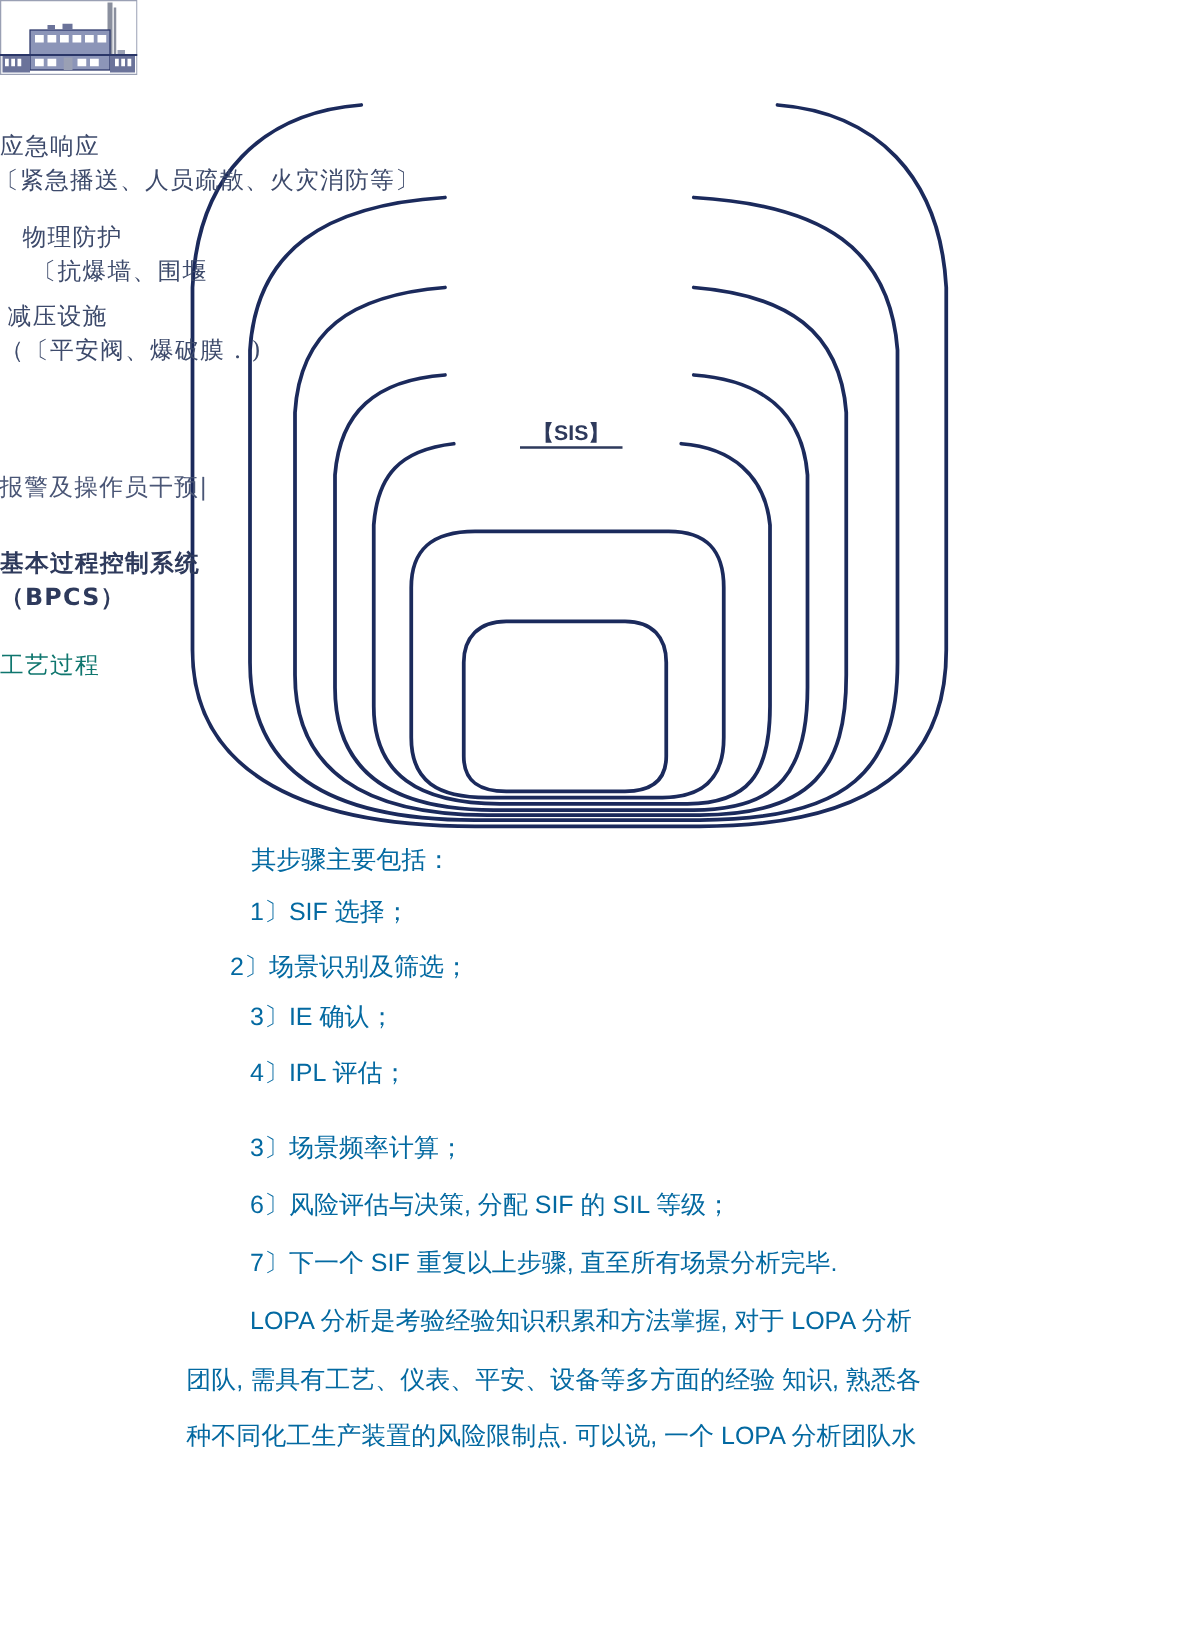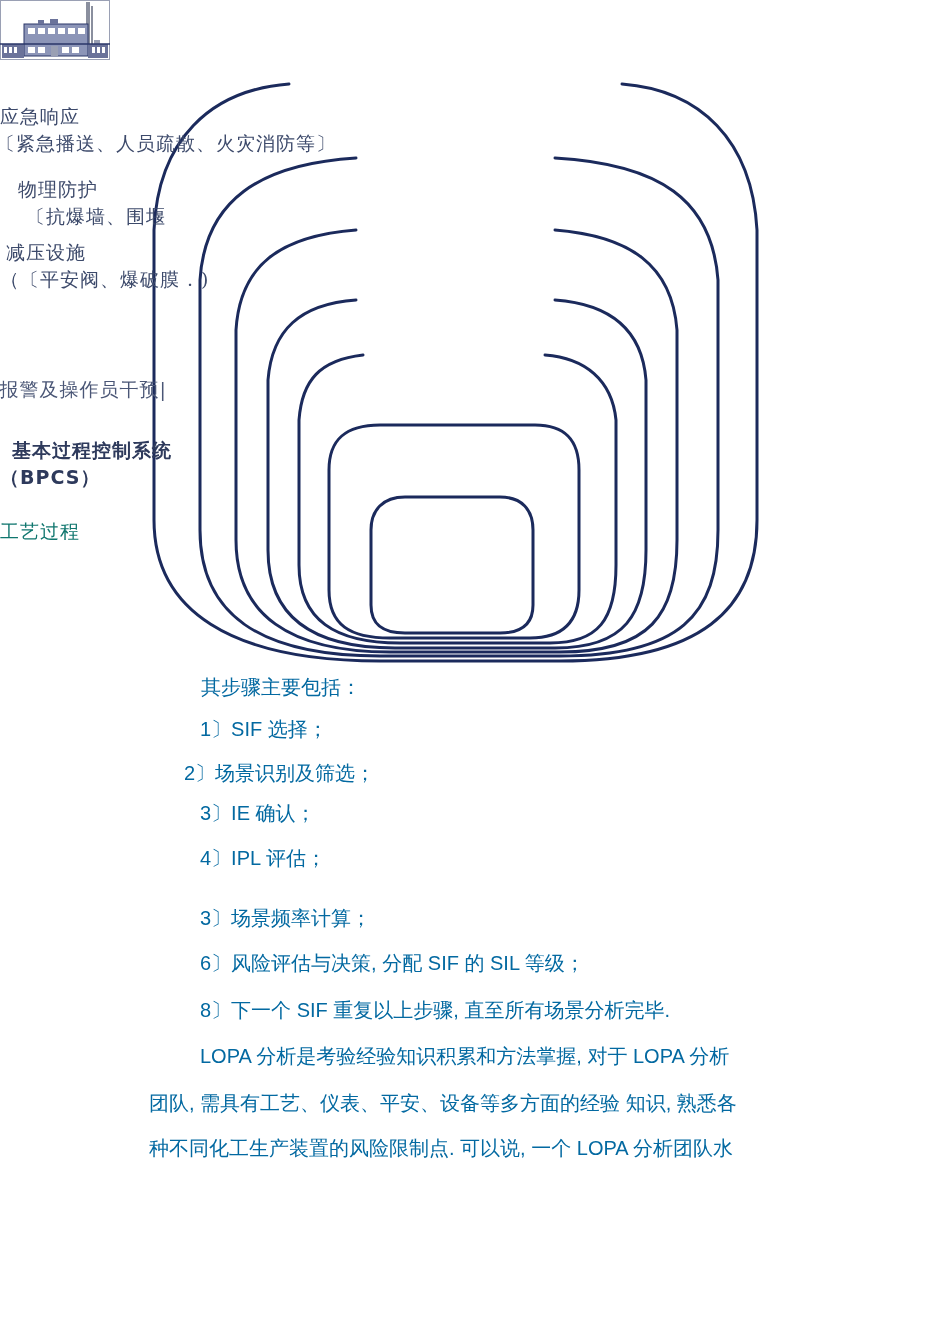--- a/index.html
+++ b/index.html
@@ -49,24 +49,25 @@
 
   <div class="dlabel" style="top:104px;">应急响应</div>
   <div class="dlabel" style="top:131px; left:-4px;">〔紧急播送、人员疏散、火灾消防等〕</div>
 
   <div class="dlabel" style="top:177px; left:18px;">物理防护</div>
   <div class="dlabel" style="top:204px; left:26px;">〔抗爆墙、围堰</div>
 
   <div class="dlabel" style="top:240px; left:6px;">减压设施</div>
   <div class="dlabel" style="top:267px;">（〔平安阀、爆破膜 . )</div>
 
+  <div class="sis" style="top:335px; left:4px;"><span>【SIS】</span></div>
 
   <div class="dlabel" style="top:377px; left:-8px; color:#4a5676;">:报警及操作员干预|</div>
 
-  <div class="dlabel sans bold" style="top:438px; left:0px;margin-left:12px;">基本过程控制系统</div>
+  <div class="dlabel sans bold" style="top:438px; left:0px;">基本过程控制系统</div>
   <div class="dlabel sans bold" style="top:465px; left:0px;">（BPCS）</div>
 
   <div class="dlabel sans" style="top:519px; left:0px; color:#0f766e;">工艺过程</div>
 
   <svg class="factory" viewBox="0 0 110 60">
     <rect x="0.5" y="0.5" width="109" height="59" fill="#ffffff" stroke="#9aa0b4" stroke-width="1"></rect>
     <rect x="86" y="2" width="4" height="42" fill="#8a8f9e"></rect>
     <rect x="91" y="6" width="2" height="38" fill="#8a8f9e"></rect>
     <rect x="94" y="40" width="6" height="12" fill="#9aa0b4"></rect>
     <rect x="24" y="24" width="64" height="32" fill="#8c95b8" stroke="#2a3668" stroke-width="1"></rect>
@@ -97,17 +98,17 @@
   </svg>
 </div>
 
 <div class="body-text" style="left:201px; top:674px;">其步骤主要包括：</div>
 <div class="body-text" style="left:200px; top:716px;">1〕SIF 选择；</div>
 <div class="body-text" style="left:184px; top:760px;">2〕场景识别及筛选；</div>
 <div class="body-text" style="left:200px; top:800px;">3〕IE 确认；</div>
 <div class="body-text" style="left:200px; top:845px;">4〕IPL 评估；</div>
 <div class="body-text" style="left:200px; top:905px;">3〕场景频率计算；</div>
 <div class="body-text" style="left:200px; top:950px;">6〕风险评估与决策, 分配 SIF 的 SIL 等级；</div>
-<div class="body-text" style="left:200px; top:997px;">8〕下一个 SIF 重复以上步骤, 直至所有场景分析完毕.</div>
+<div class="body-text" style="left:200px; top:997px;">7〕下一个 SIF 重复以上步骤, 直至所有场景分析完毕.</div>
 
 <div class="body-text" style="left:200px; top:1043px;">LOPA 分析是考验经验知识积累和方法掌握, 对于 LOPA 分析</div>
 <div class="body-text" style="left:149px; top:1090px;">团队, 需具有工艺、仪表、平安、设备等多方面的经验  知识, 熟悉各</div>
 <div class="body-text" style="left:149px; top:1135px;">种不同化工生产装置的风险限制点. 可以说,  一个 LOPA 分析团队水</div>
 
 </body></html>

